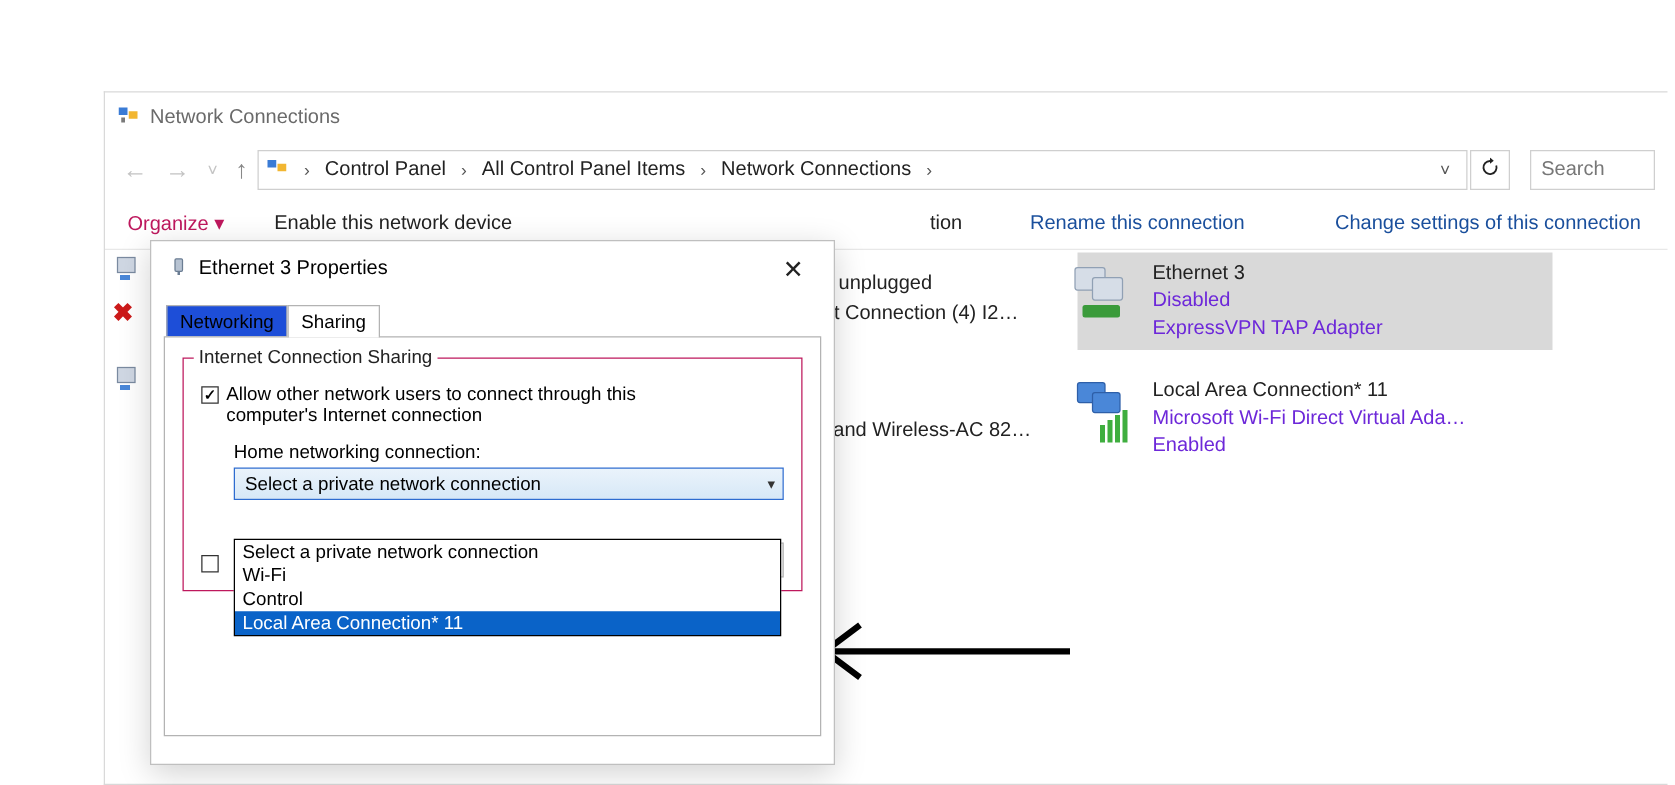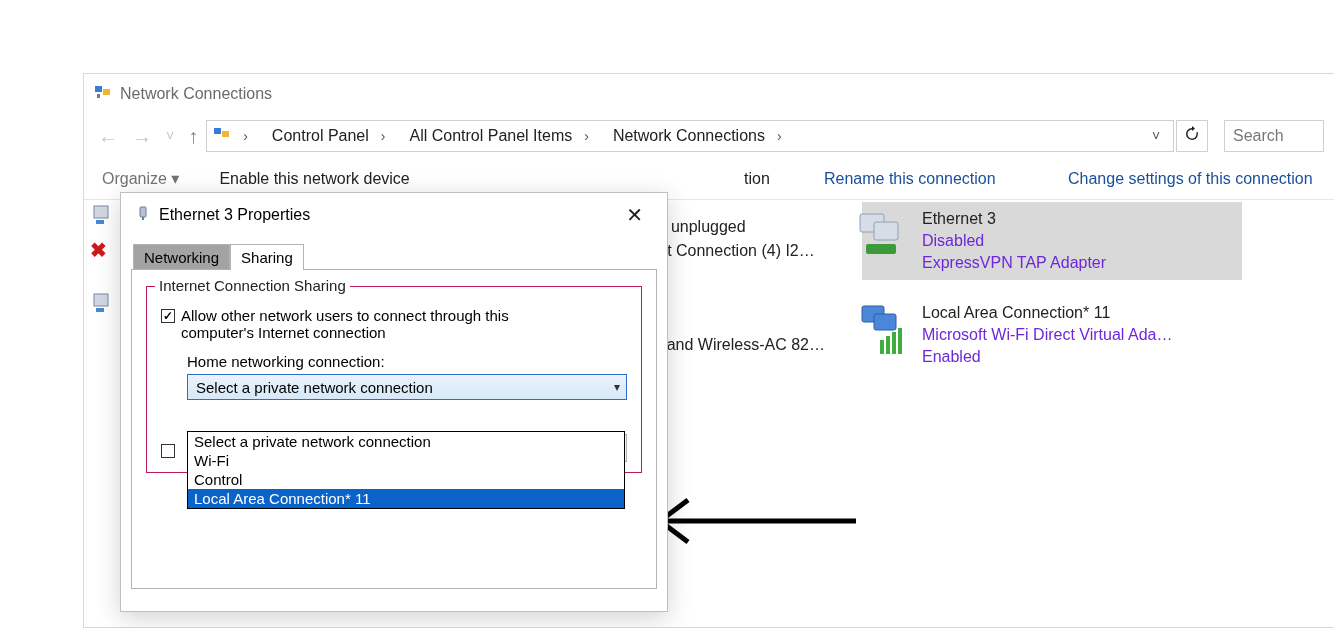--- a/index.html
+++ b/index.html
@@ -38,21 +38,21 @@
     flex: 1;
     height: 32px;
     border: 1px solid #cfcfcf;
     display: flex;
     align-items: center;
     padding: 0 6px;
     font-size: 16px;
     color: #222;
     gap: 4px;
   }
-  .breadcrumb-box .crumb { white-space: nowrap; margin-left: 12px; }
+  .breadcrumb-box .crumb { white-space: nowrap; }
   .breadcrumb-box .sep { color: #555; font-size: 14px; padding: 0 8px; }
   .breadcrumb-dd {
     width: 22px; text-align: center; color: #555; font-size: 14px;
   }
   .refresh-btn {
     width: 32px; height: 32px; border-left: 1px solid #cfcfcf;
     display: flex; align-items: center; justify-content: center;
     margin-left: -6px;
     border-top: 1px solid #cfcfcf; border-bottom: 1px solid #cfcfcf;
     border-right: 1px solid #cfcfcf;
@@ -118,21 +118,21 @@
   .dlg-title .left { display: flex; align-items: center; gap: 8px; }
   .dlg-close { font-size: 20px; color: #222; padding: 4px 10px; }
   .dlg-body { position: relative; padding: 0 10px 10px 10px; }
 
   .tabstrip {
     display: flex; align-items: flex-end; gap: 0;
     height: 32px; padding-left: 2px;
   }
   .tab {
     border: 1px solid #b3b3b3; border-bottom: none;
-    padding: 4px 10px; font-size: 15px; background: #a3a3a3;
+    padding: 4px 10px; font-size: 15px; background: #1d4ed8;
     position: relative; top: 1px;
   }
   .tab.active { background: #fff; font-weight: 400; z-index: 2; }
   .tabpane {
     border: 1px solid #b3b3b3;
     padding: 16px 14px 14px 14px;
     background: #fff;
     min-height: 320px;
     position: relative;
   }
@@ -244,21 +244,21 @@
             <path d="M8 0v5l3-2.5L8 0z" fill="#222"></path>
           </svg>
       </span>
     </div>
     <div class="search-box">
       <span>Search</span>
     </div>
   </div>
 
   <div class="cmdbar">
-    <span style="color:#737373;">Organize ▾</span>
+    <span style="color:#be185d;">Organize ▾</span>
     <span>Enable this network device</span>
 
     <span style="position:absolute;left:660px;">tion</span>
     <span class="link" style="position:absolute;left:740px;">Rename this connection</span>
     <span class="link" style="position:absolute;left:984px;">Change settings of this connection</span>
   </div>
 
   <div class="content">
 
     <span class="bg-frag" style="left:570px; top:18px;">le unplugged</span>

